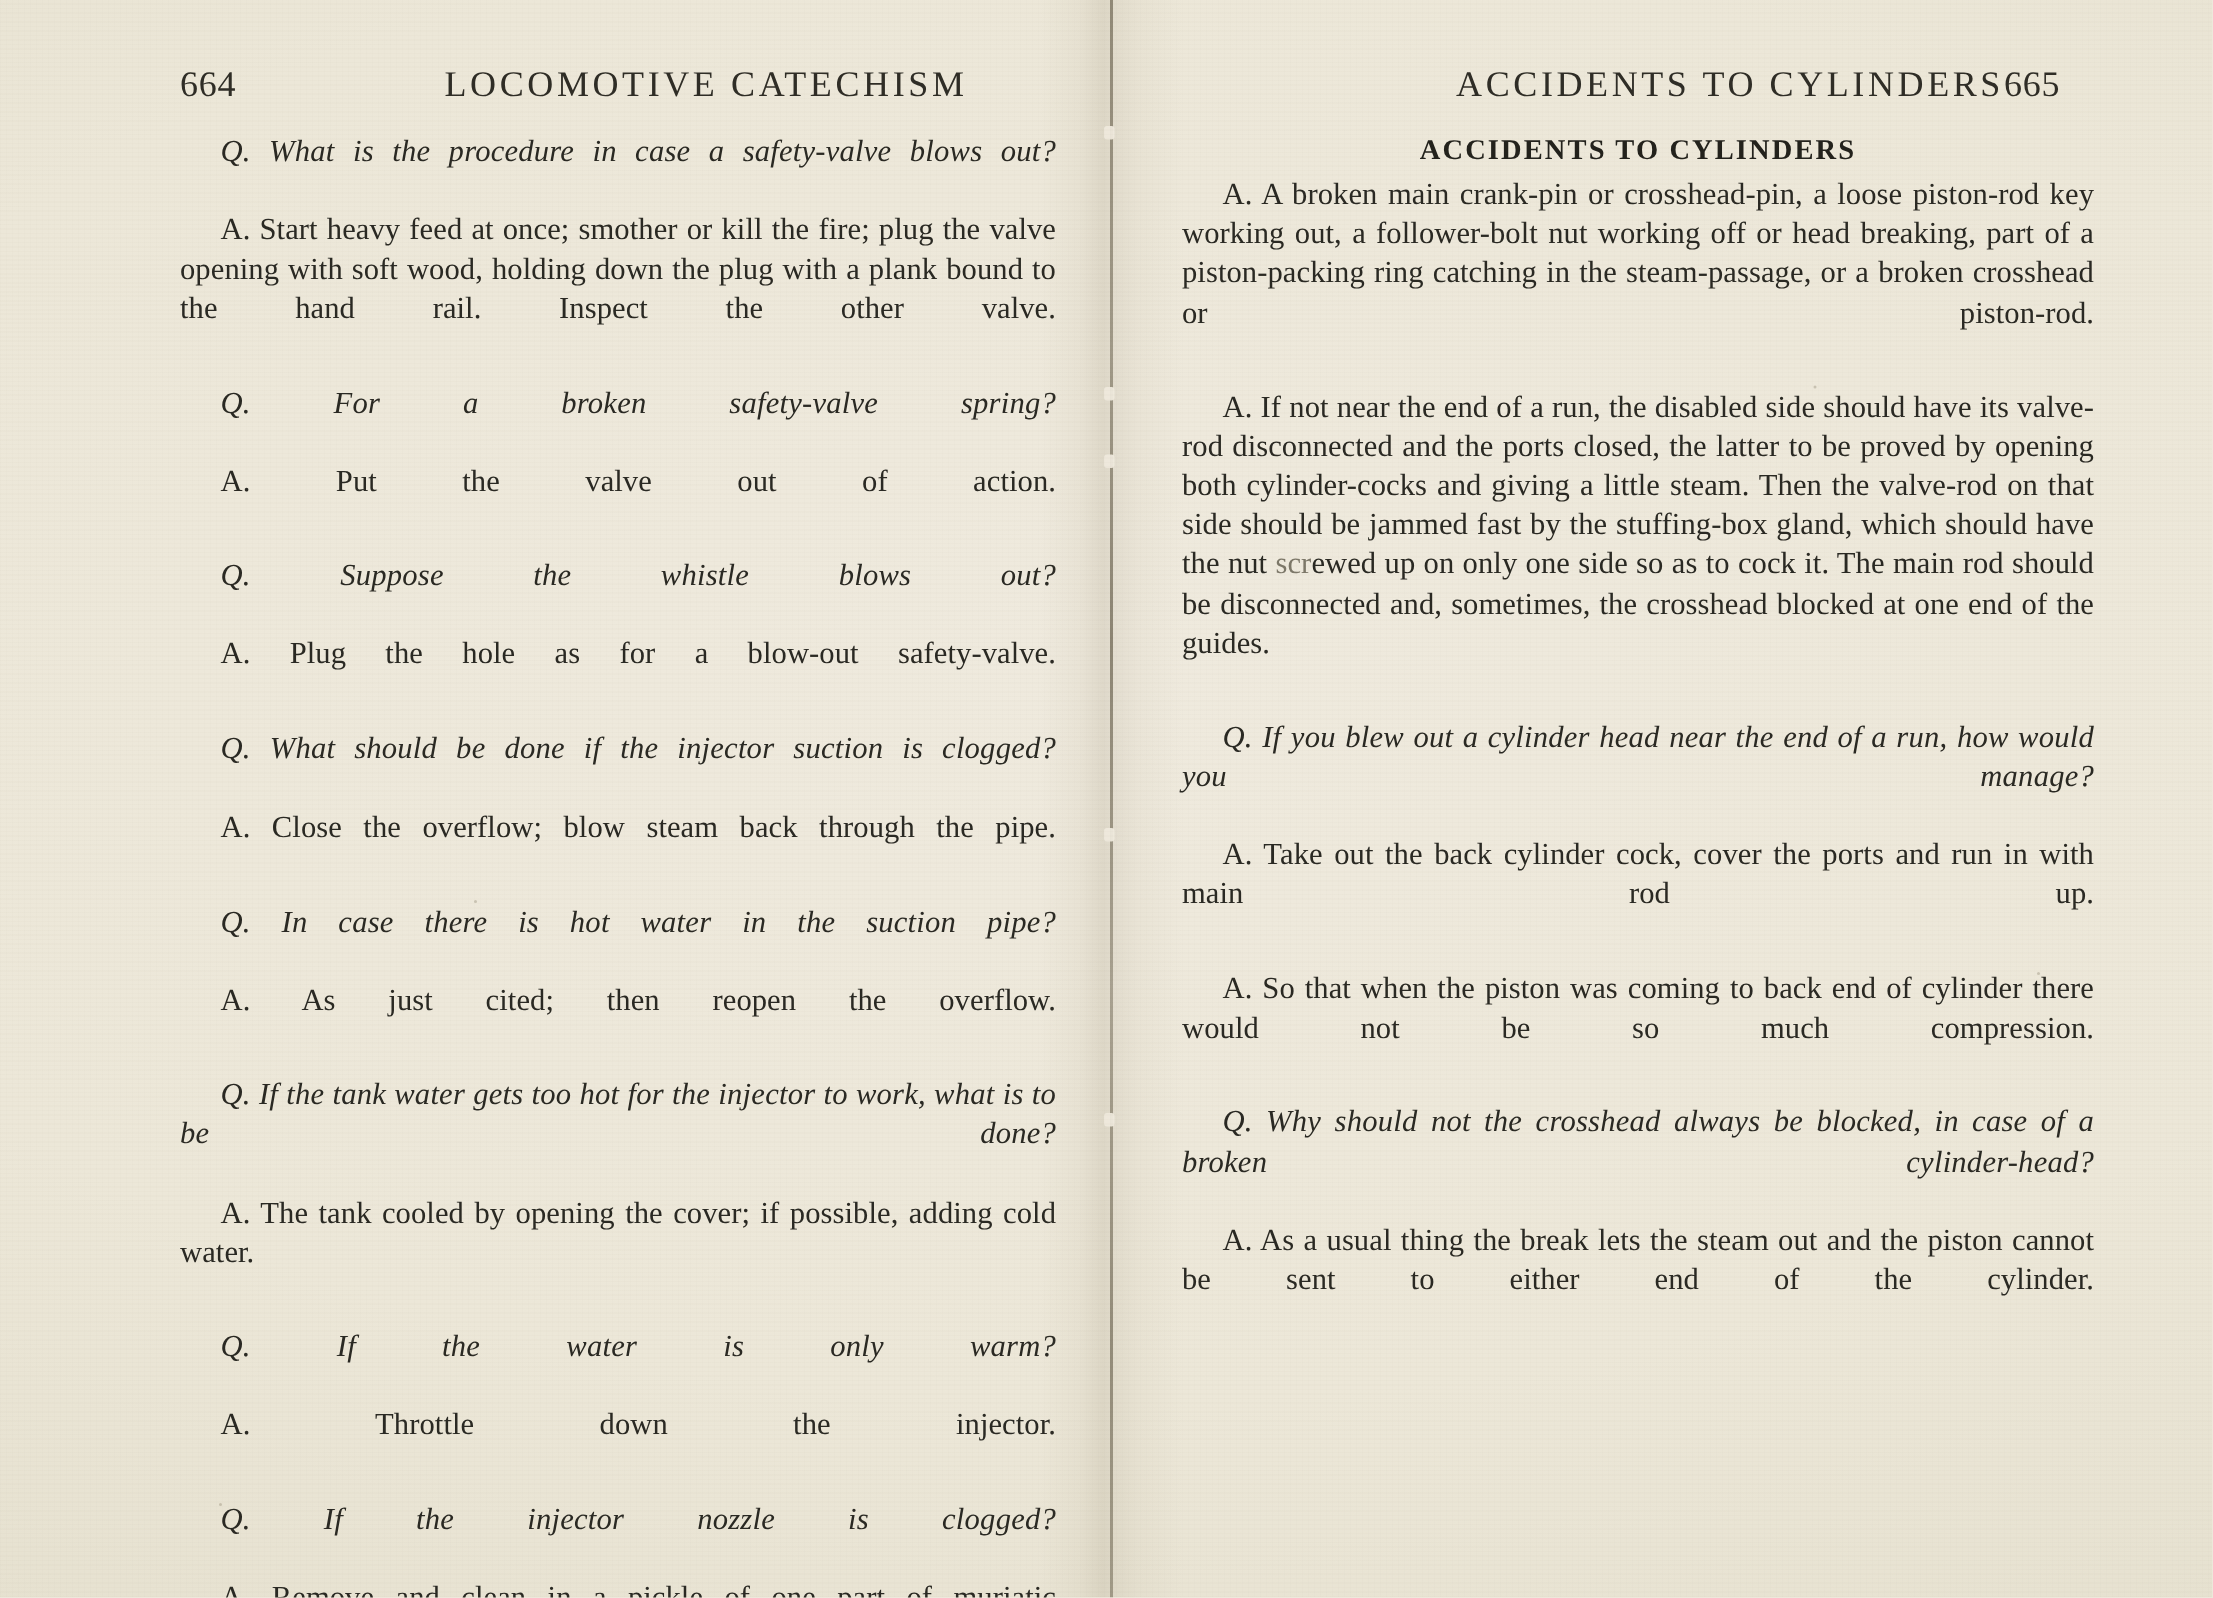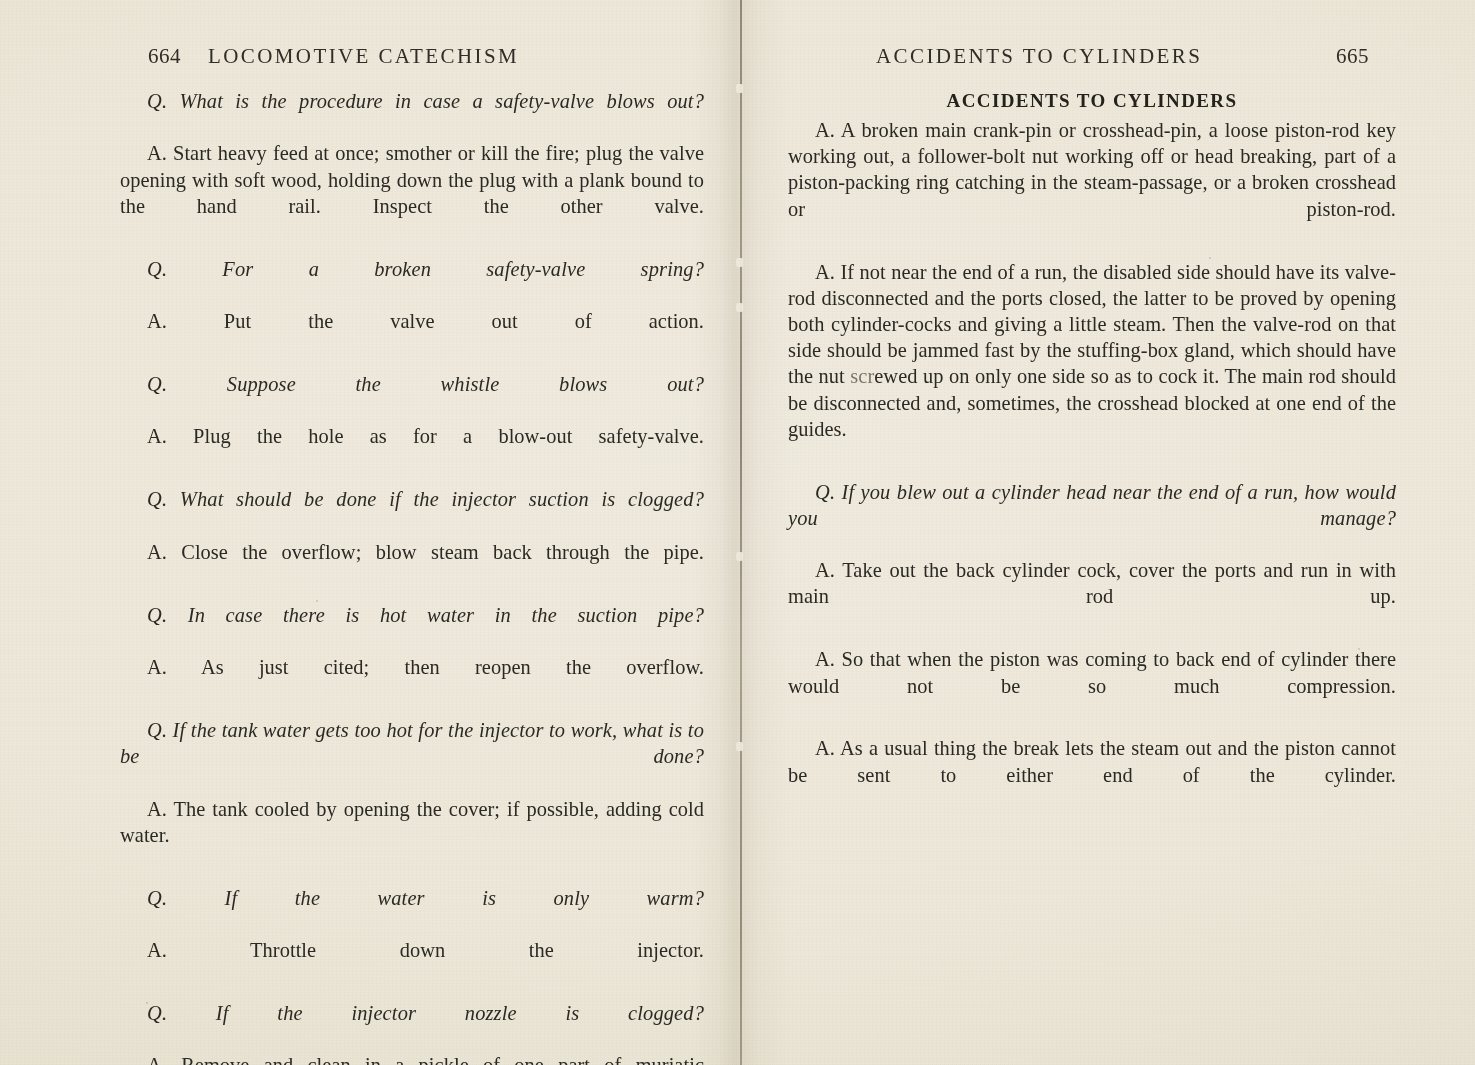--- a/index.html
+++ b/index.html
@@ -94,34 +94,33 @@
     top: 44px;
     height: 26px;
     display: flex;
     align-items: baseline;
     font-size: 19px;
   }
   .page-left  .running-head { left: 120px; width: 585px; }
   .page-right .running-head { left: 48px;  width: 608px; }
 
   .folio {
-    font-size: 21px;
+    font-size: 24px;
     letter-spacing: .5px;
     color: #2f2d26;
     flex: 0 0 auto;
     width: 60px;
-    margin-left: 28px;
   }
   .folio-right { }
 
   .head-title {
     flex: 1 1 auto;
-    text-align: left;
+    text-align: right;
     letter-spacing: 2.4px;
-    font-size: 21px;
+    font-size: 24px;
     color: #2f2d26;
     white-space: nowrap;
   }
 
   
   .section-heading {
     position: absolute;
     top: 90px;
     left: 48px;
     width: 608px;
@@ -262,20 +261,21 @@
       </div>
 
       <div class="qa-block">
         <p class="q">Q. If you blew out a cylinder head near the end of a run, how would you manage?</p>
         <p class="a">A. Take out the back cylinder cock, cover the ports and run in with main rod up.</p>
       </div>
       <div class="qa-block">
         <p class="a">A. So that when the piston was coming to back end of cylinder there would not be so much compression.</p>
       </div>
       <div class="qa-block">
+        <p class="q">Q. Why should not the crosshead always be blocked, in case of a broken cylinder-head?</p>
         <p class="a">A. As a usual thing the break lets the steam out and the piston cannot be sent to either end of the cylinder.</p>
       </div>
 
     </div>
   </div>
 
   <span class="speck" style="left:316px;top:600px;width:2px;height:2px"></span>
   <span class="speck" style="left:1128px;top:372px;width:2px;height:2px"></span>
   <span class="speck" style="left:1358px;top:648px;width:2px;height:2px"></span>
   <span class="speck" style="left:146px;top:1002px;width:2px;height:2px"></span>

